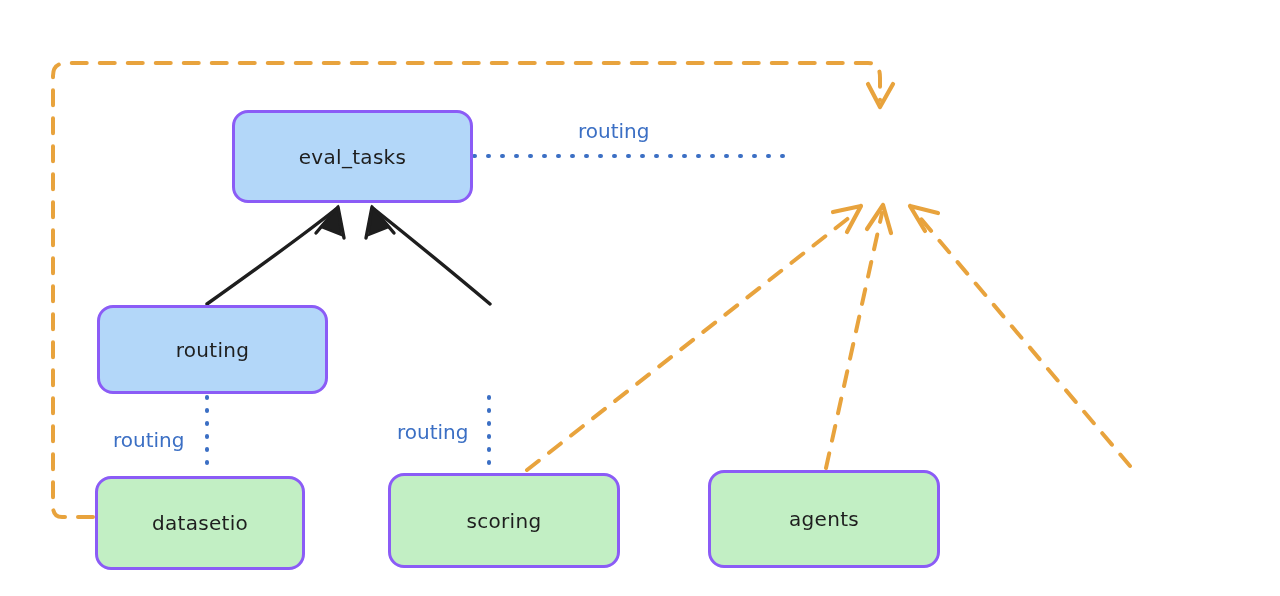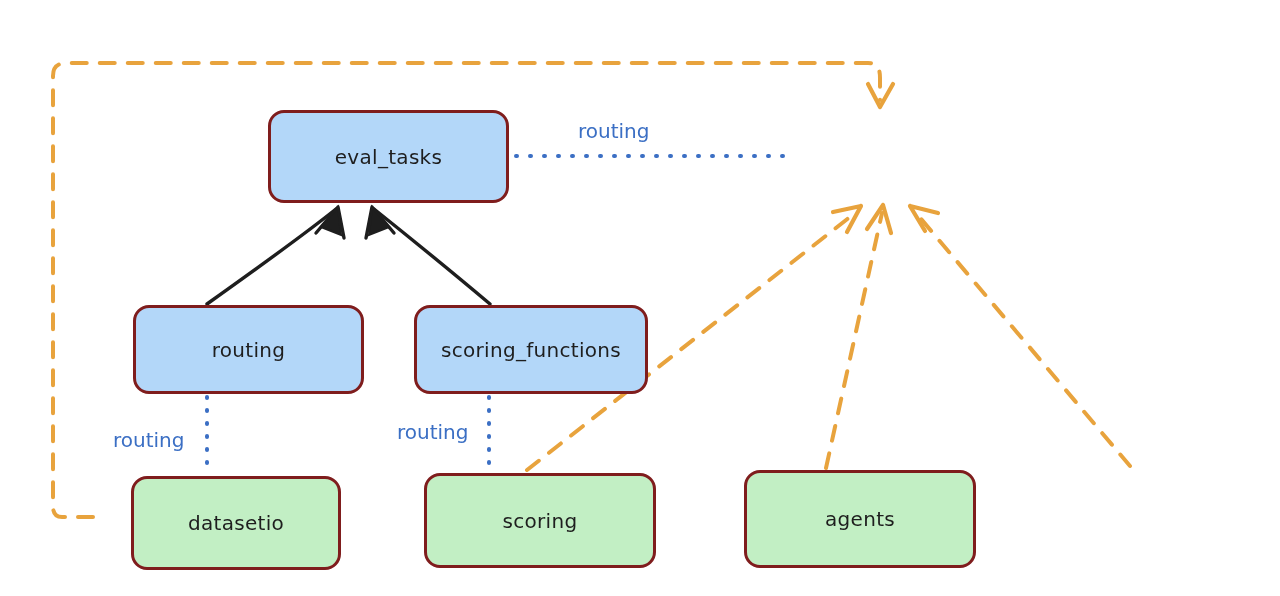--- a/index.html
+++ b/index.html
@@ -22,27 +22,26 @@
     position: absolute;
     left: 0;
     top: 0;
     width: 1280px;
     height: 596px;
     pointer-events: none;
   }
   .node {
     position: absolute;
     box-sizing: border-box;
-    border: 3px solid #7f1d1d;
+    border: 3px solid #8b5cf6;
     border-radius: 16px;
     display: flex;
     align-items: center;
     justify-content: center;
     text-align: center;
-    margin-left: 36px;
   }
   .node-label {
     font-family: "DejaVu Sans", sans-serif;
     font-size: 20px;
     color: #1e1e1e;
     letter-spacing: 0.3px;
     line-height: 1.1;
     padding: 0 8px;
     user-select: none;
   }
@@ -115,23 +114,20 @@
 
   <div class="node api" style="left:232px; top:110px; width:241px; height:93px;">
     <span class="node-label">eval_tasks</span>
   </div>
 
 
   <div class="node api" style="left:97px; top:305px; width:231px; height:89px;">
     <span class="node-label">routing</span>
   </div>
 
-  <div class="node api" style="left:378px; top:305px; width:234px; height:89px;">
-    <span class="node-label">scoring_functions</span>
-  </div>
 
   <div class="node provider" style="left:95px; top:476px; width:210px; height:94px;">
     <span class="node-label">datasetio</span>
   </div>
 
   <div class="node provider" style="left:388px; top:473px; width:232px; height:95px;">
     <span class="node-label">scoring</span>
   </div>
 
   <div class="node provider" style="left:708px; top:470px; width:232px; height:98px;">

